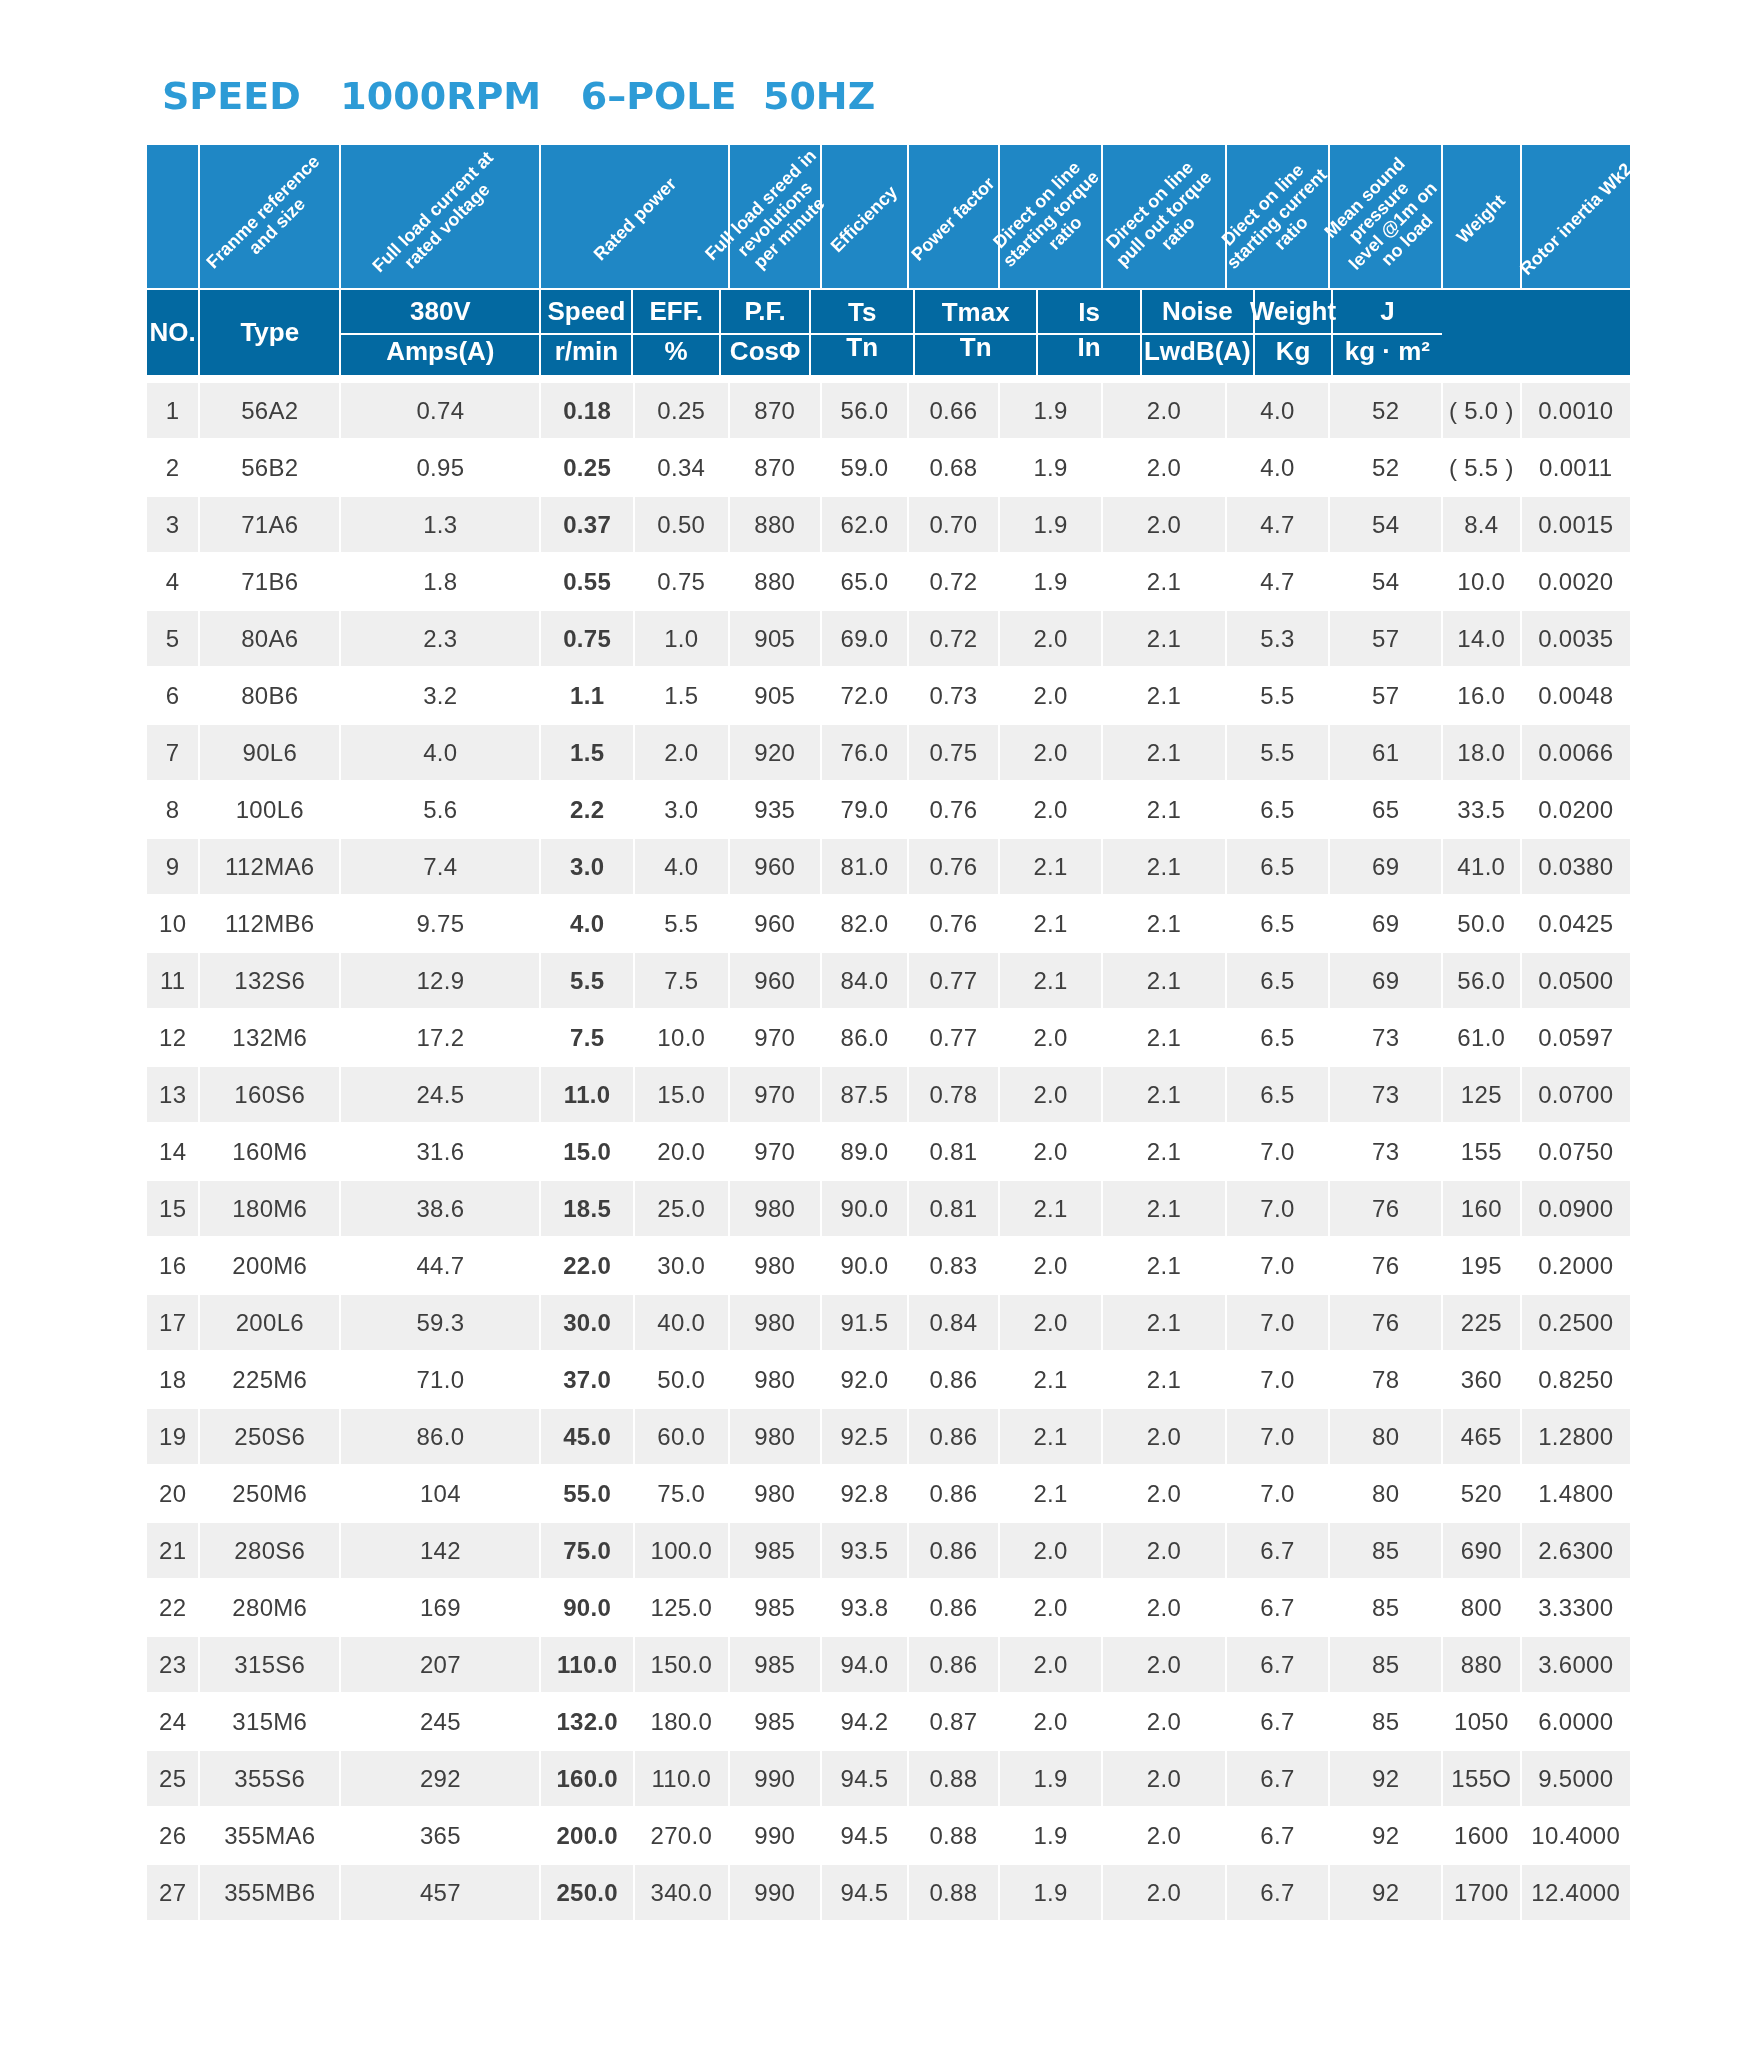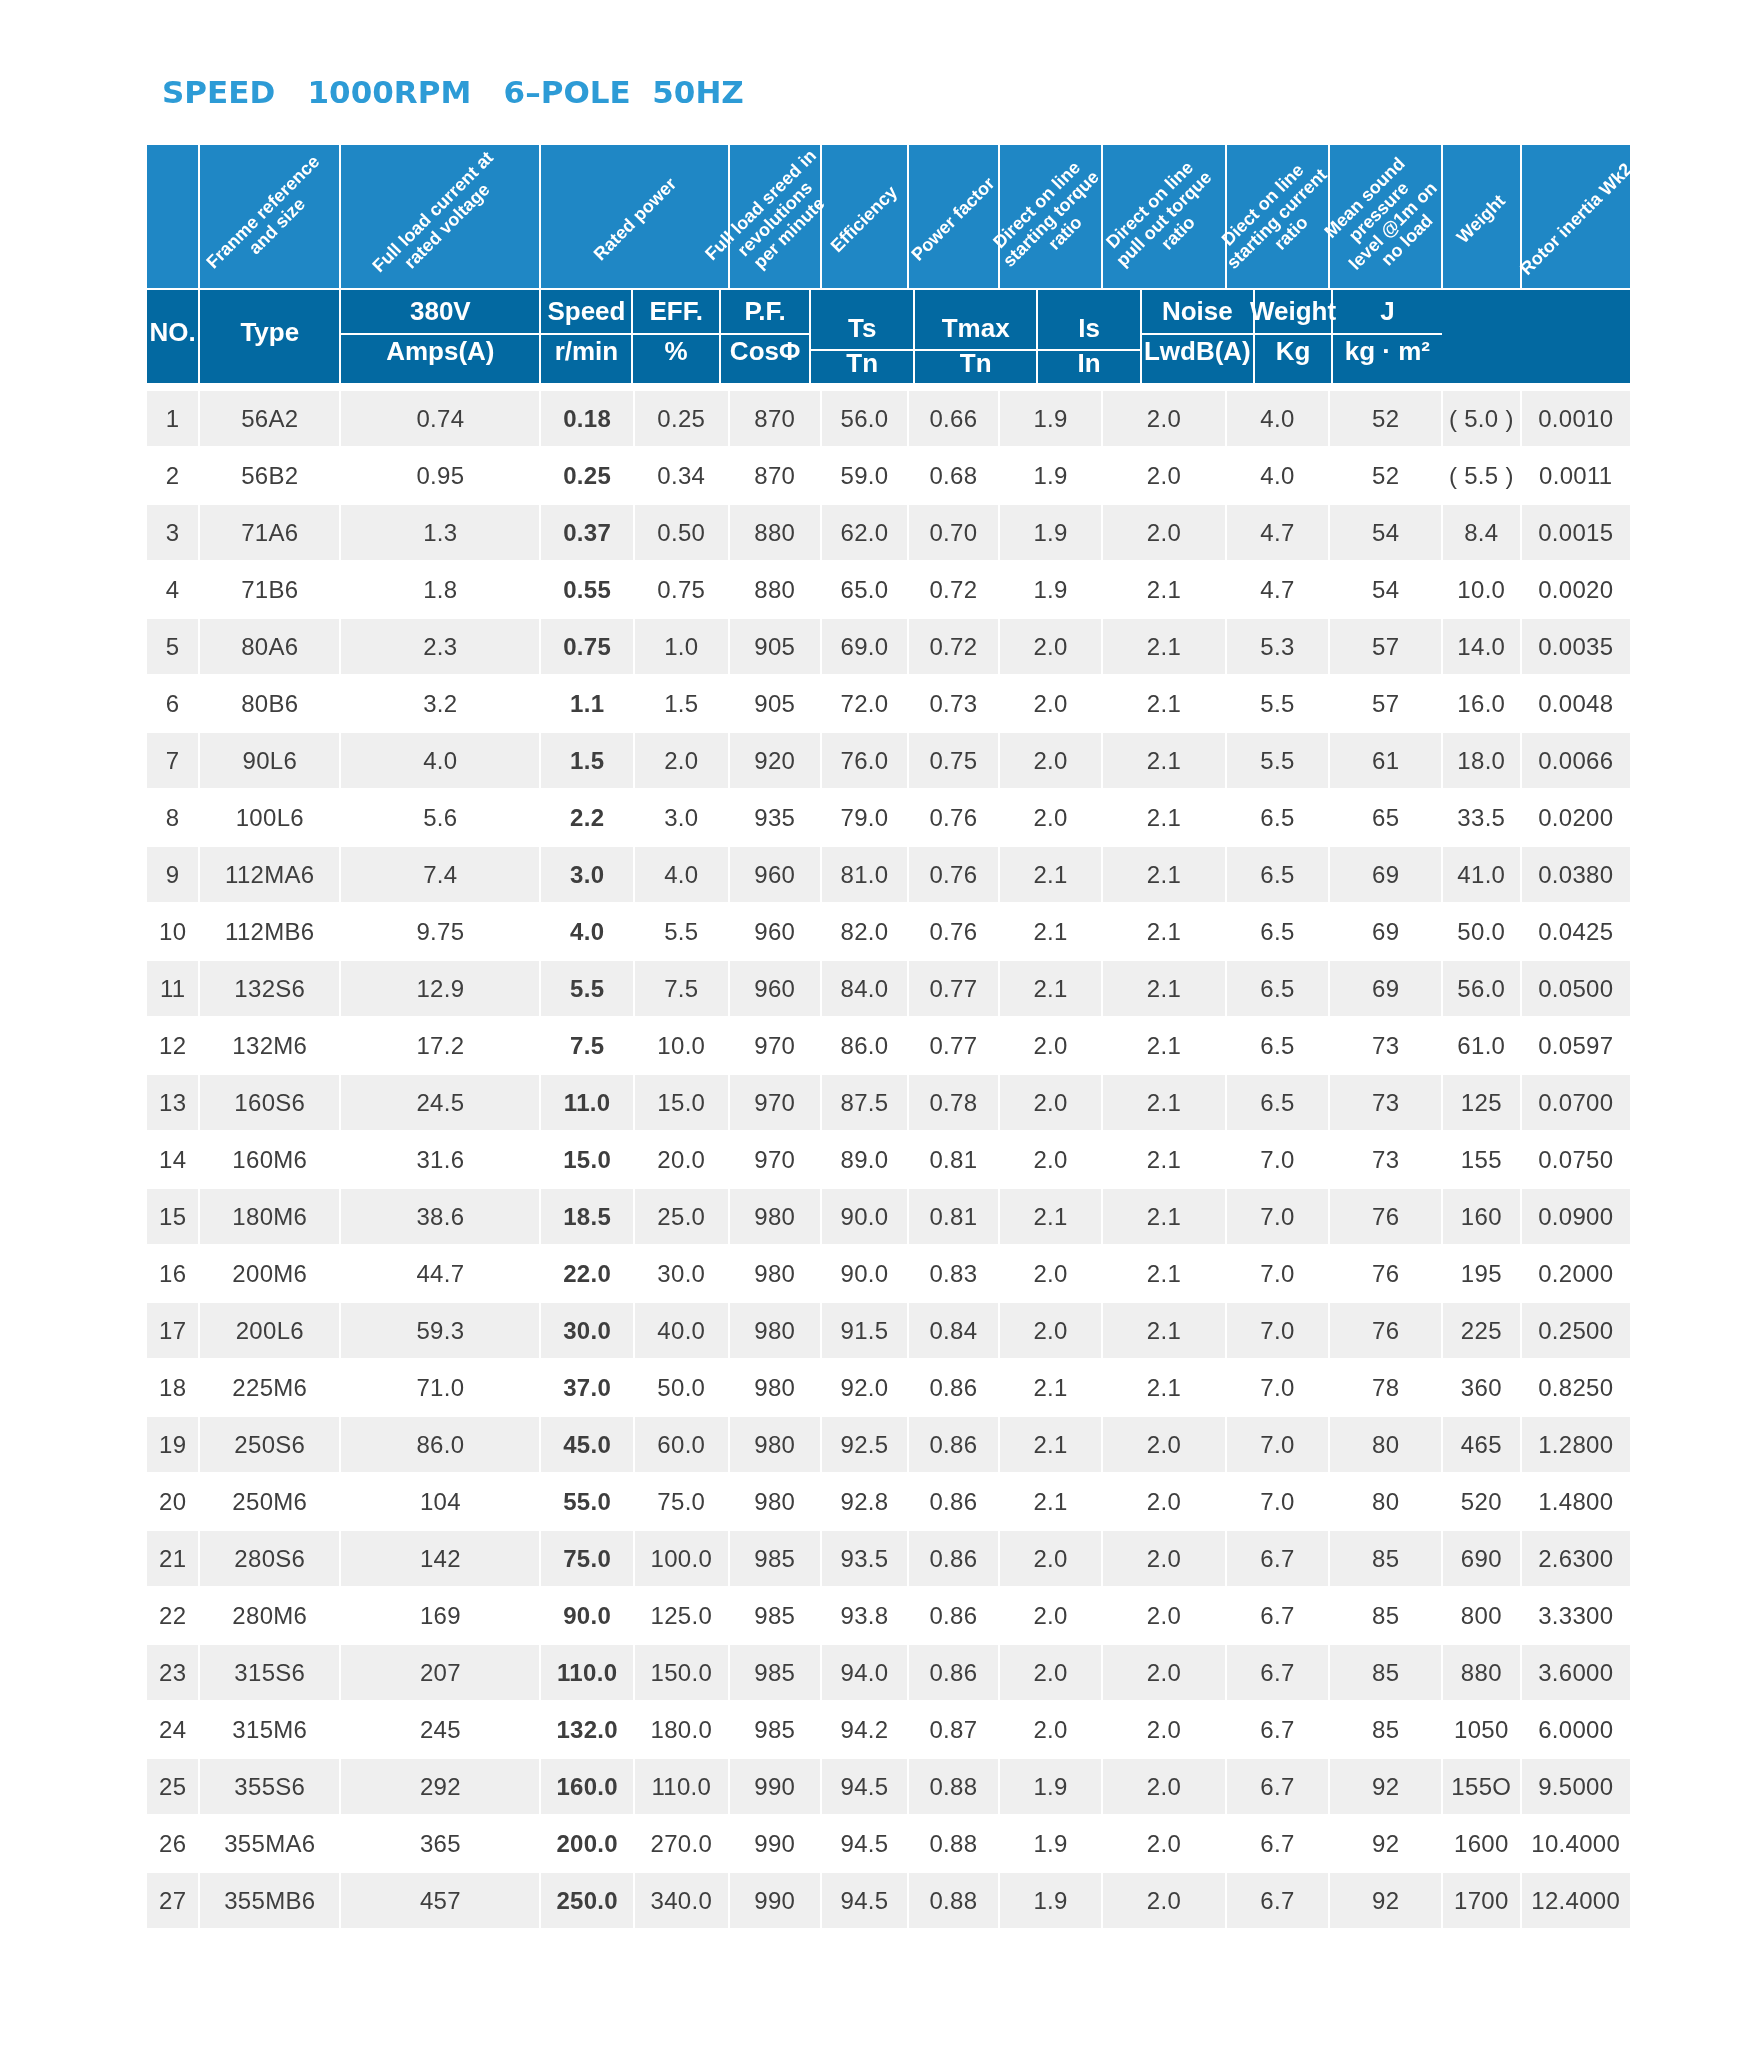--- a/index.html
+++ b/index.html
@@ -1,40 +1,40 @@
 <!DOCTYPE html>
 <html style="font-size:11.2px"><head>
 <meta charset="utf-8">
 <style>
   html,body{margin:0;padding:0;background:#ffffff;}
   .page{position:relative;width:1758px;height:2066px;background:#ffffff;overflow:hidden;
         font-family:"Liberation Sans",sans-serif;}
   .title{position:absolute;left:157px;top:18px;font-family:"DejaVu Sans",sans-serif;
          font-weight:bold;font-size:39px;letter-spacing:-0.7px;color:#1c4fa0;}
   .subtitle{position:absolute;left:162px;top:74px;font-family:"DejaVu Sans",sans-serif;
-            font-weight:bold;font-size:31px;color:#2d9bd6;white-space:pre;}
+            font-weight:bold;font-size:38px;color:#2d9bd6;white-space:pre;}
   .table{position:absolute;left:147px;top:145px;width:1483px;}
   .diag-row{display:flex;height:143px;background:#1f87c5;}
   .dcell{position:relative;box-sizing:border-box;border-right:2.1px solid #ffffff;}
   .dcell:last-child{border-right:none;}
   .diag{position:absolute;left:50%;top:52%;transform:translate(-50%,-50%) rotate(-45deg);
         color:#ffffff;font-weight:bold;font-size:18px;line-height:1.12;white-space:pre-line;
         text-align:center;width:max-content;}
   .sub-row{display:flex;background:#0369a1;border-top:2.8px solid #ffffff;}
   .scol{display:flex;flex-direction:column;box-sizing:border-box;border-right:2.1px solid #ffffff;}
   .scol:last-child{border-right:none;}
   .sc{display:flex;align-items:center;justify-content:center;color:#ffffff;font-weight:bold;
       font-size:26px;box-sizing:border-box;}
   .single{height:85px;}
   .top{height:43px;}
   .bot{height:34px;border-top:2.1px solid #ffffff;}
   .split{display:flex;}
   .split > div{flex:1;display:flex;align-items:center;justify-content:center;box-sizing:border-box;}
   .split > div:first-child{border-right:2.1px solid #ffffff;}
-  .hi{align-items:flex-start;padding-top:7px;margin-top:16px;}
+  .hi{align-items:flex-start;padding-top:7px;}
   .lo{align-items:flex-end;padding-bottom:4.2px;}
   .data-rows{margin-top:8.4px;}
   .drow{display:flex;height:57px;background:#ffffff;}
   .drow.odd{background:#efefef;}
   .cell{display:flex;align-items:center;justify-content:center;box-sizing:border-box;
         border-right:2.1px solid #ffffff;border-bottom:2.1px solid #ffffff;
         font-size:24px;color:#3e3e3e;letter-spacing:0.3px;white-space:pre;}
   .cell:last-child{border-right:none;}
   
   .w-no{width:3.6%;}  .w-type{width:9.5%;} .w-amps{width:13.5%;}

